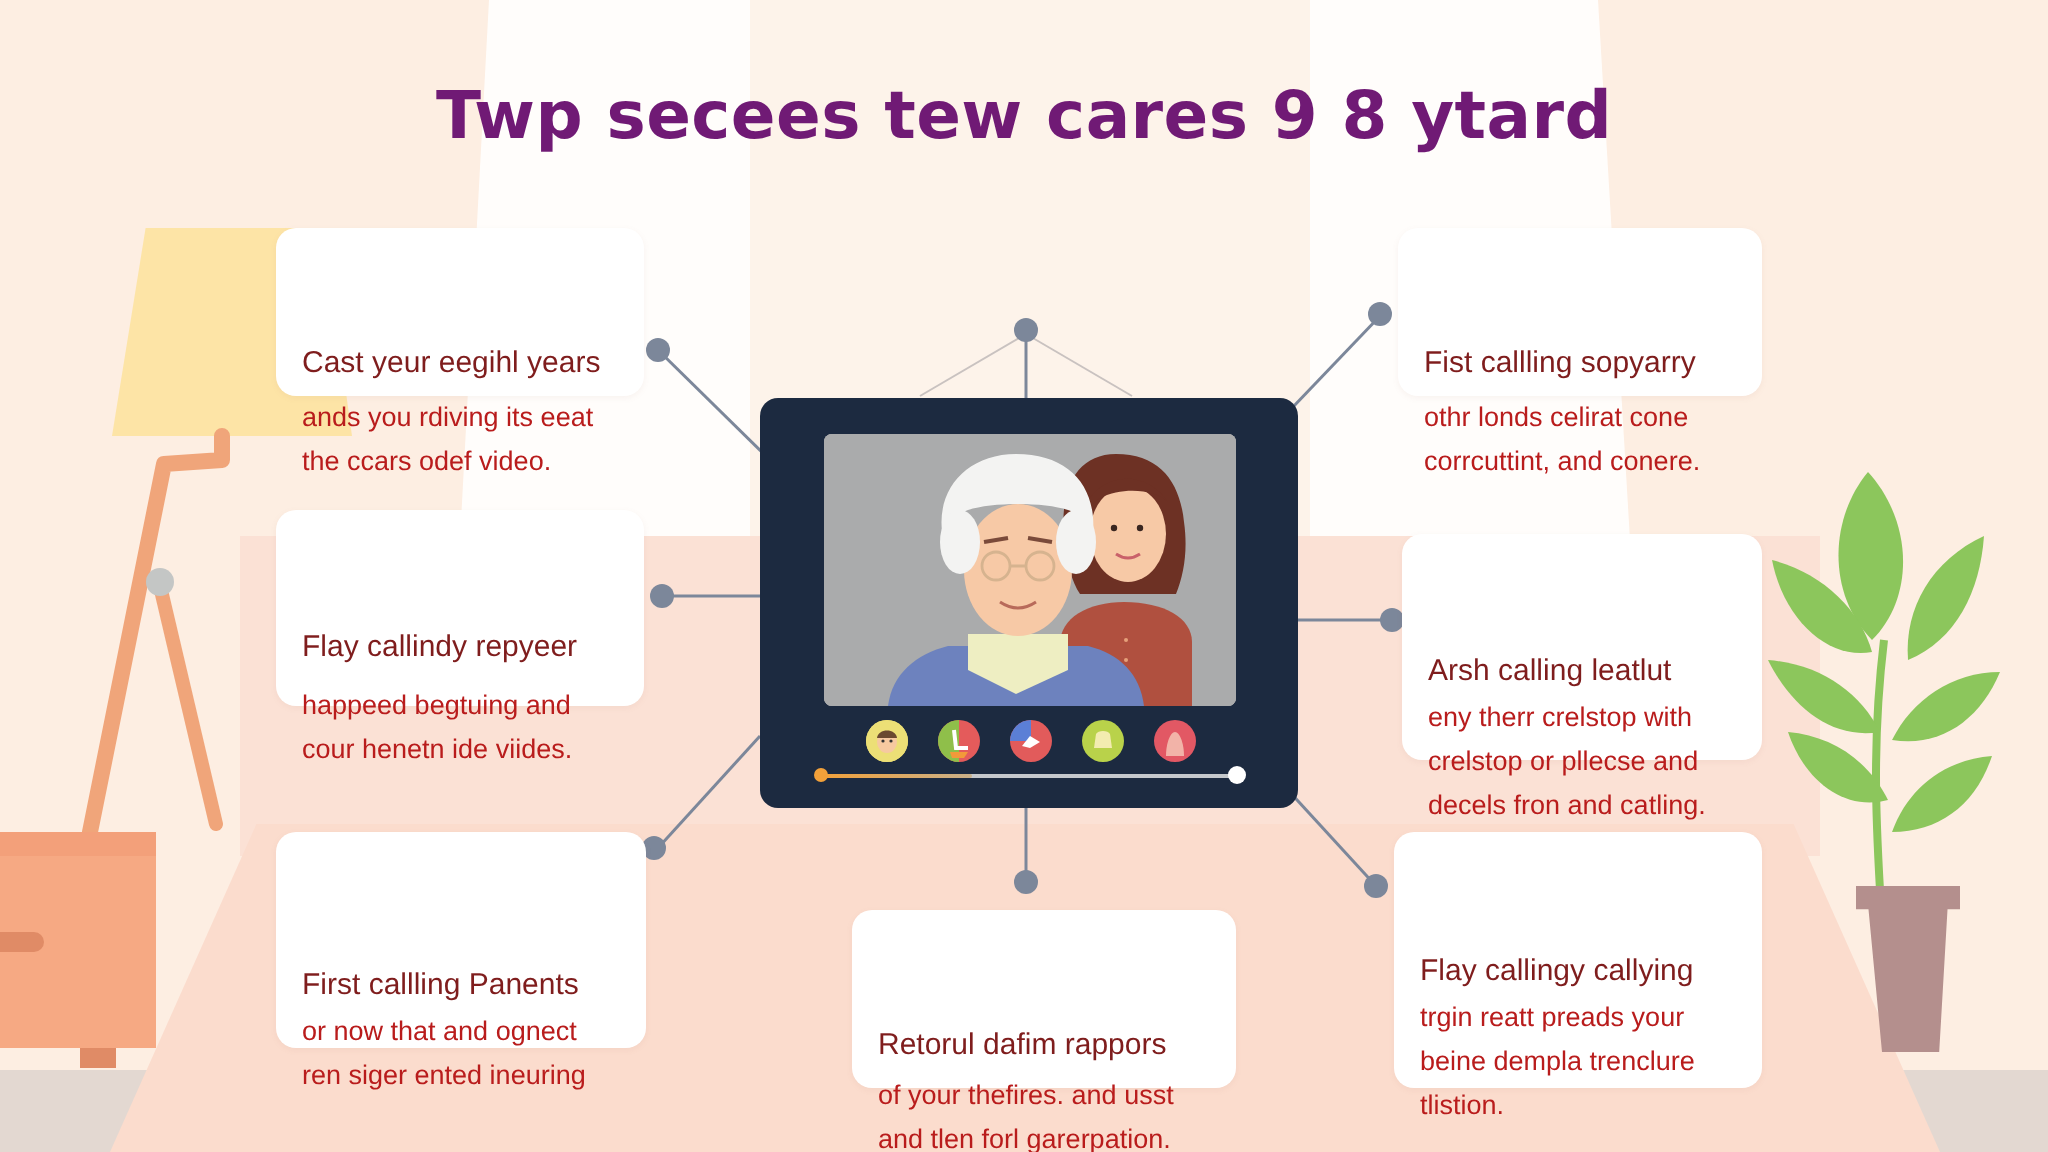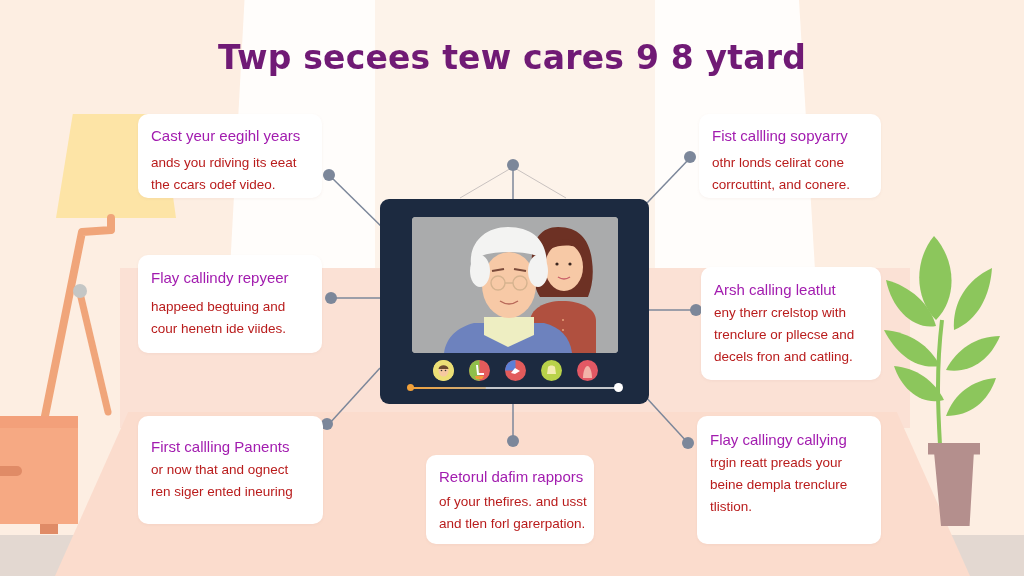--- a/index.html
+++ b/index.html
@@ -33,21 +33,21 @@
       position: absolute; left: 0; width: 1024px; top: 38px;
       text-align: center; font-size: 33px; font-weight: bold; color: #701a75;
       font-family: "DejaVu Sans", sans-serif; letter-spacing: 0.2px;
     }
 
     .card {
       position: absolute; background: #ffffff; border-radius: 10px;
       padding: 14px 14px 12px 13px;
       box-shadow: 0 1px 3px rgba(160,120,100,0.08);
     }
-    .card .card-title { font-size: 15px; color: #a21caf; margin-bottom: 8px; white-space: nowrap; }
+    .card .card-title { font-size: 15px; color: #7f1d1d; margin-bottom: 8px; white-space: nowrap; margin-top: 46px; }
     .card .card-line { font-size: 13.5px; color: #b91c1c; line-height: 22px; white-space: nowrap; }
 
     .connectors { position: absolute; inset: 0; pointer-events: none; }
 
     .tablet {
       position: absolute; left: 380px; top: 199px; width: 269px; height: 205px;
       background: #1c2a40; border-radius: 9px;
     }
     .screen {
       position: absolute; left: 32px; top: 18px; width: 206px; height: 136px;
@@ -139,36 +139,36 @@
   <div class="card-line">happeed begtuing and</div>
   <div class="card-line">cour henetn ide viides.</div>
 </div>
 
 <div class="card" style="left:138px;top:416px;width:185px;height:108px;padding-top:22px">
   <div class="card-title" style="margin-bottom:4px">First callling Panents</div>
   <div class="card-line">or now that and ognect</div>
   <div class="card-line">ren siger ented ineuring</div>
 </div>
 
-<div class="card" style="left:426px;top:455px;width:168px;height:89px;padding-top:13px">
+<div class="card" style="left:426px;top:455px;width:192px;height:89px;padding-top:13px">
   <div class="card-title" style="margin-bottom:6px">Retorul dafim rappors</div>
   <div class="card-line">of your thefires. and usst</div>
   <div class="card-line">and tlen forl garerpation.</div>
 </div>
 
 <div class="card" style="left:699px;top:114px;width:182px;height:84px;padding-top:13px">
   <div class="card-title">Fist callling sopyarry</div>
   <div class="card-line">othr londs celirat cone</div>
   <div class="card-line">corrcuttint, and conere.</div>
 </div>
 
 <div class="card" style="left:701px;top:267px;width:180px;height:113px;padding-top:14px">
   <div class="card-title" style="margin-bottom:4px">Arsh calling leatlut</div>
   <div class="card-line">eny therr crelstop with</div>
-  <div class="card-line">trenclure or pllecse and</div>
+  <div class="card-line">crelstop or pllecse and</div>
   <div class="card-line">decels fron and catling.</div>
 </div>
 
 <div class="card" style="left:697px;top:416px;width:184px;height:128px;padding-top:15px">
   <div class="card-title" style="margin-bottom:4px">Flay callingy callying</div>
   <div class="card-line">trgin reatt preads your</div>
   <div class="card-line">beine dempla trenclure</div>
   <div class="card-line">tlistion.</div>
 </div>
 

